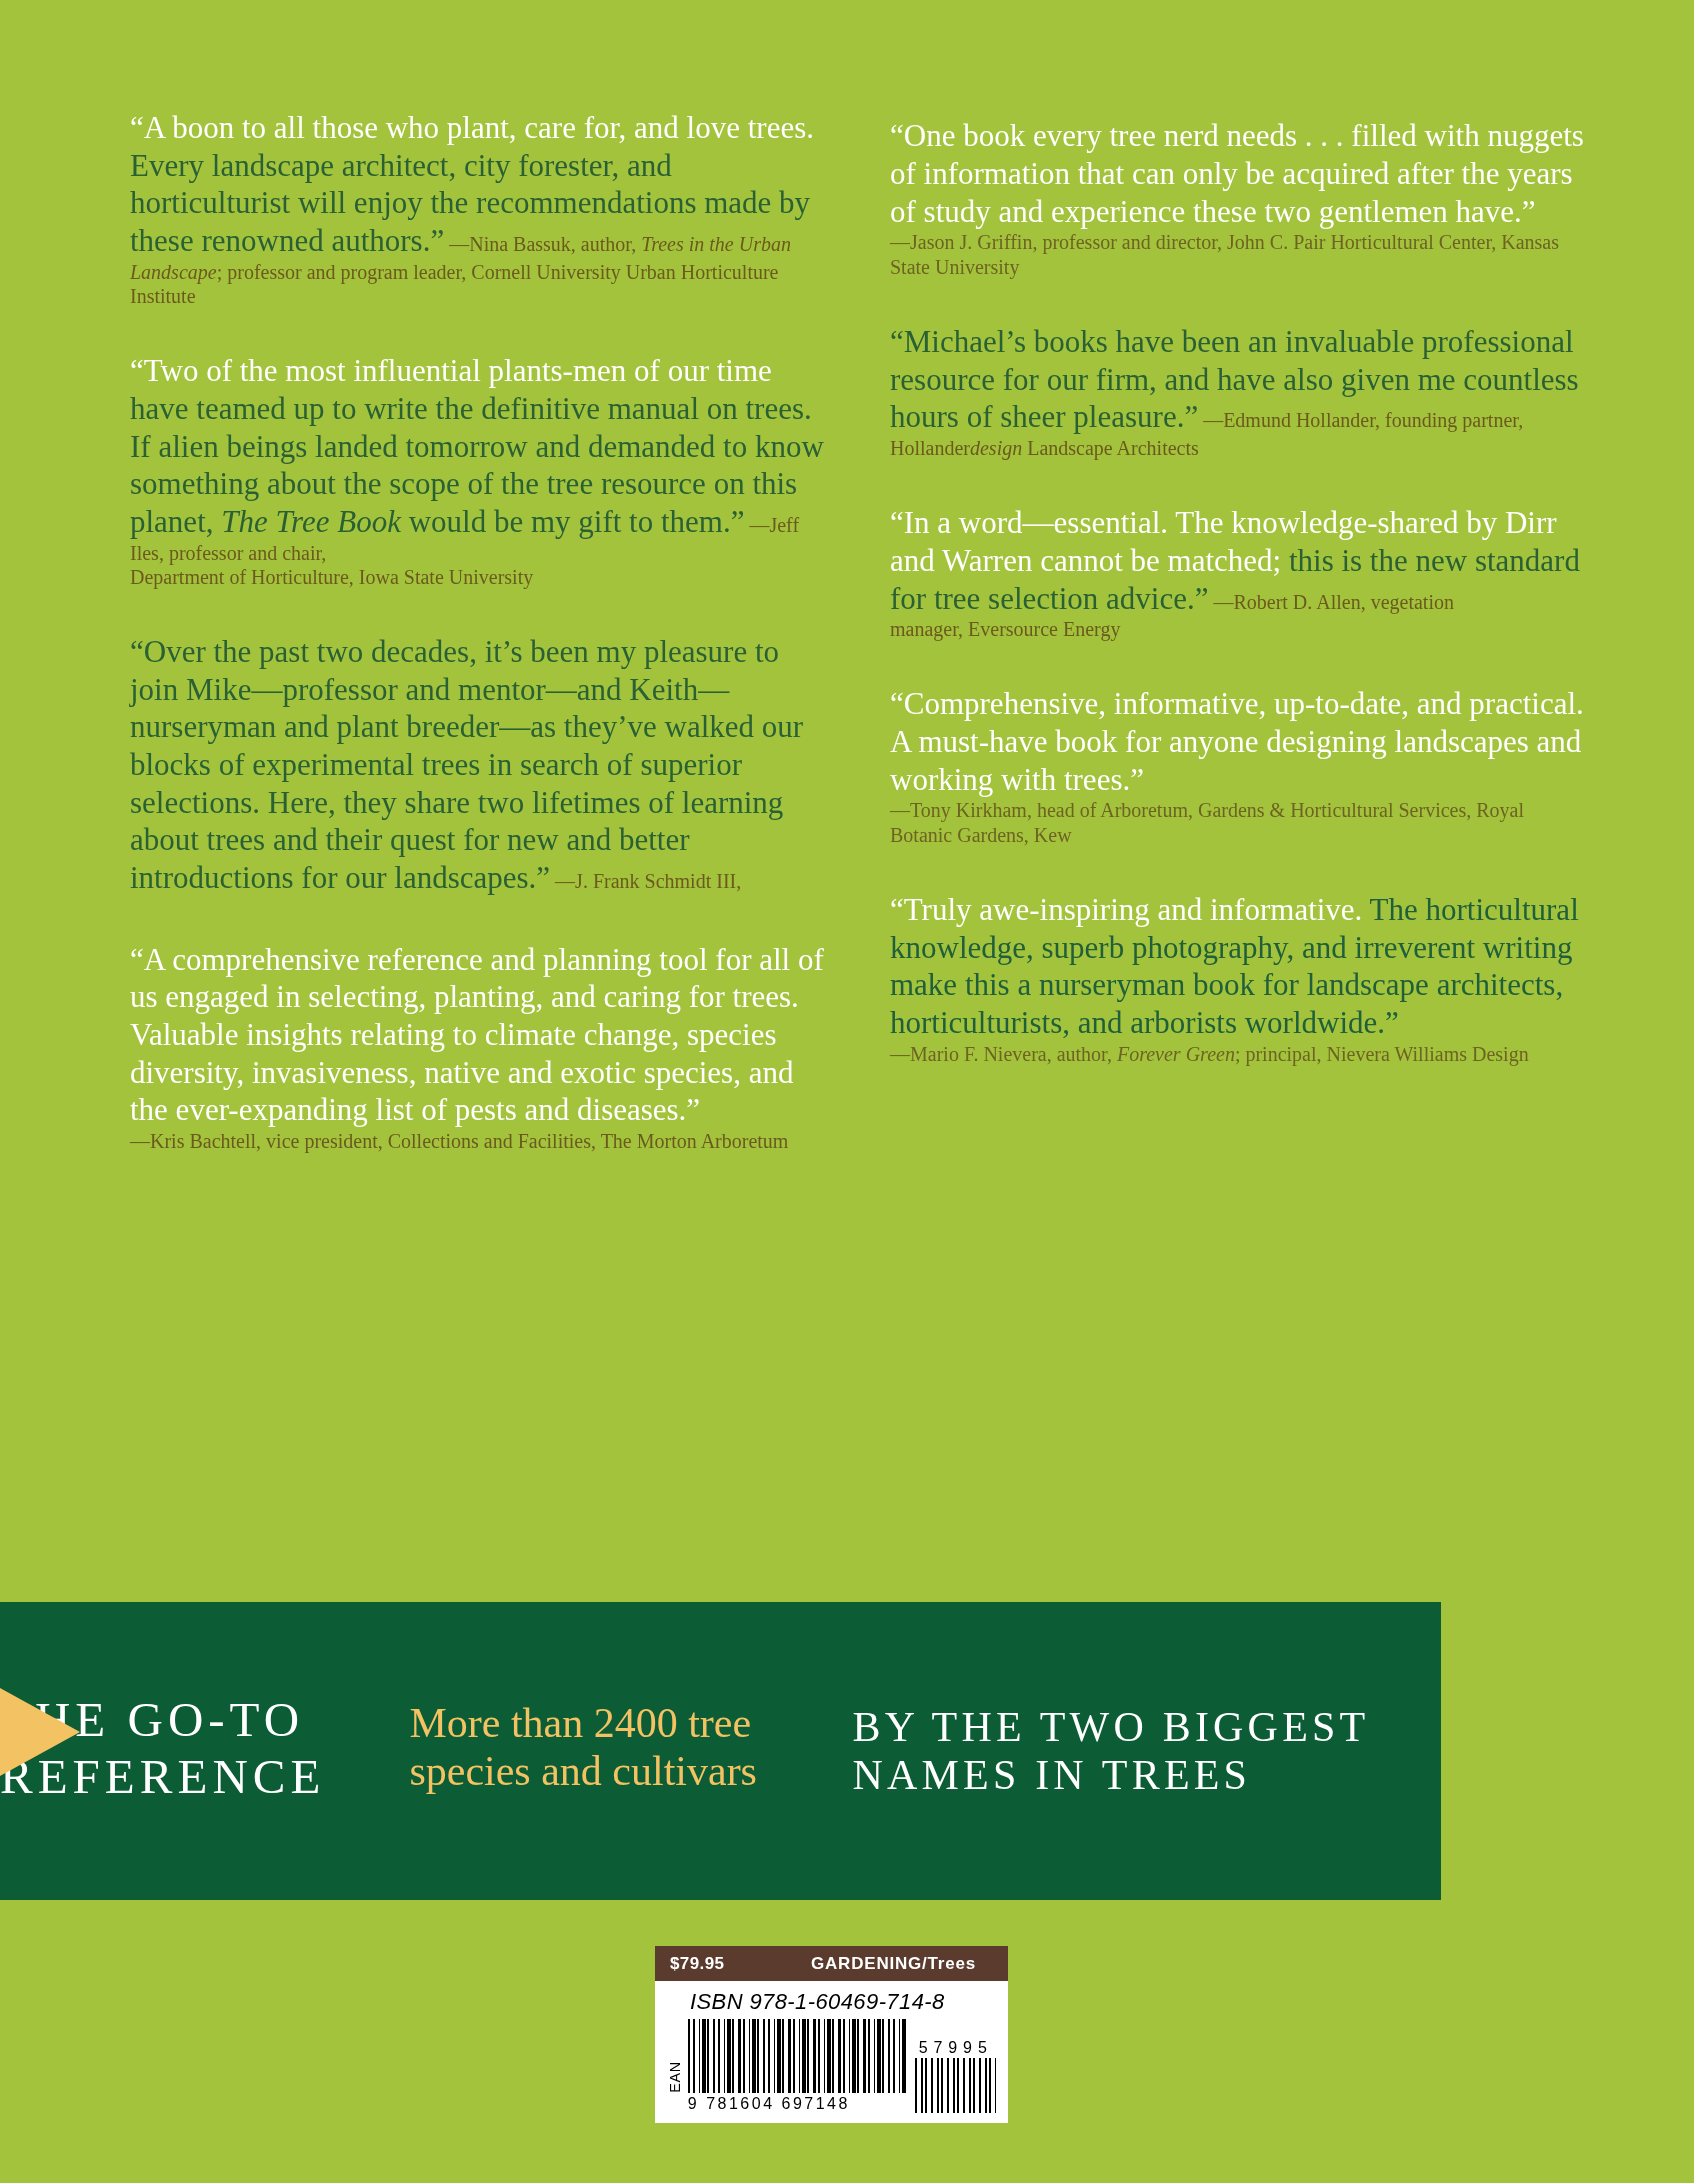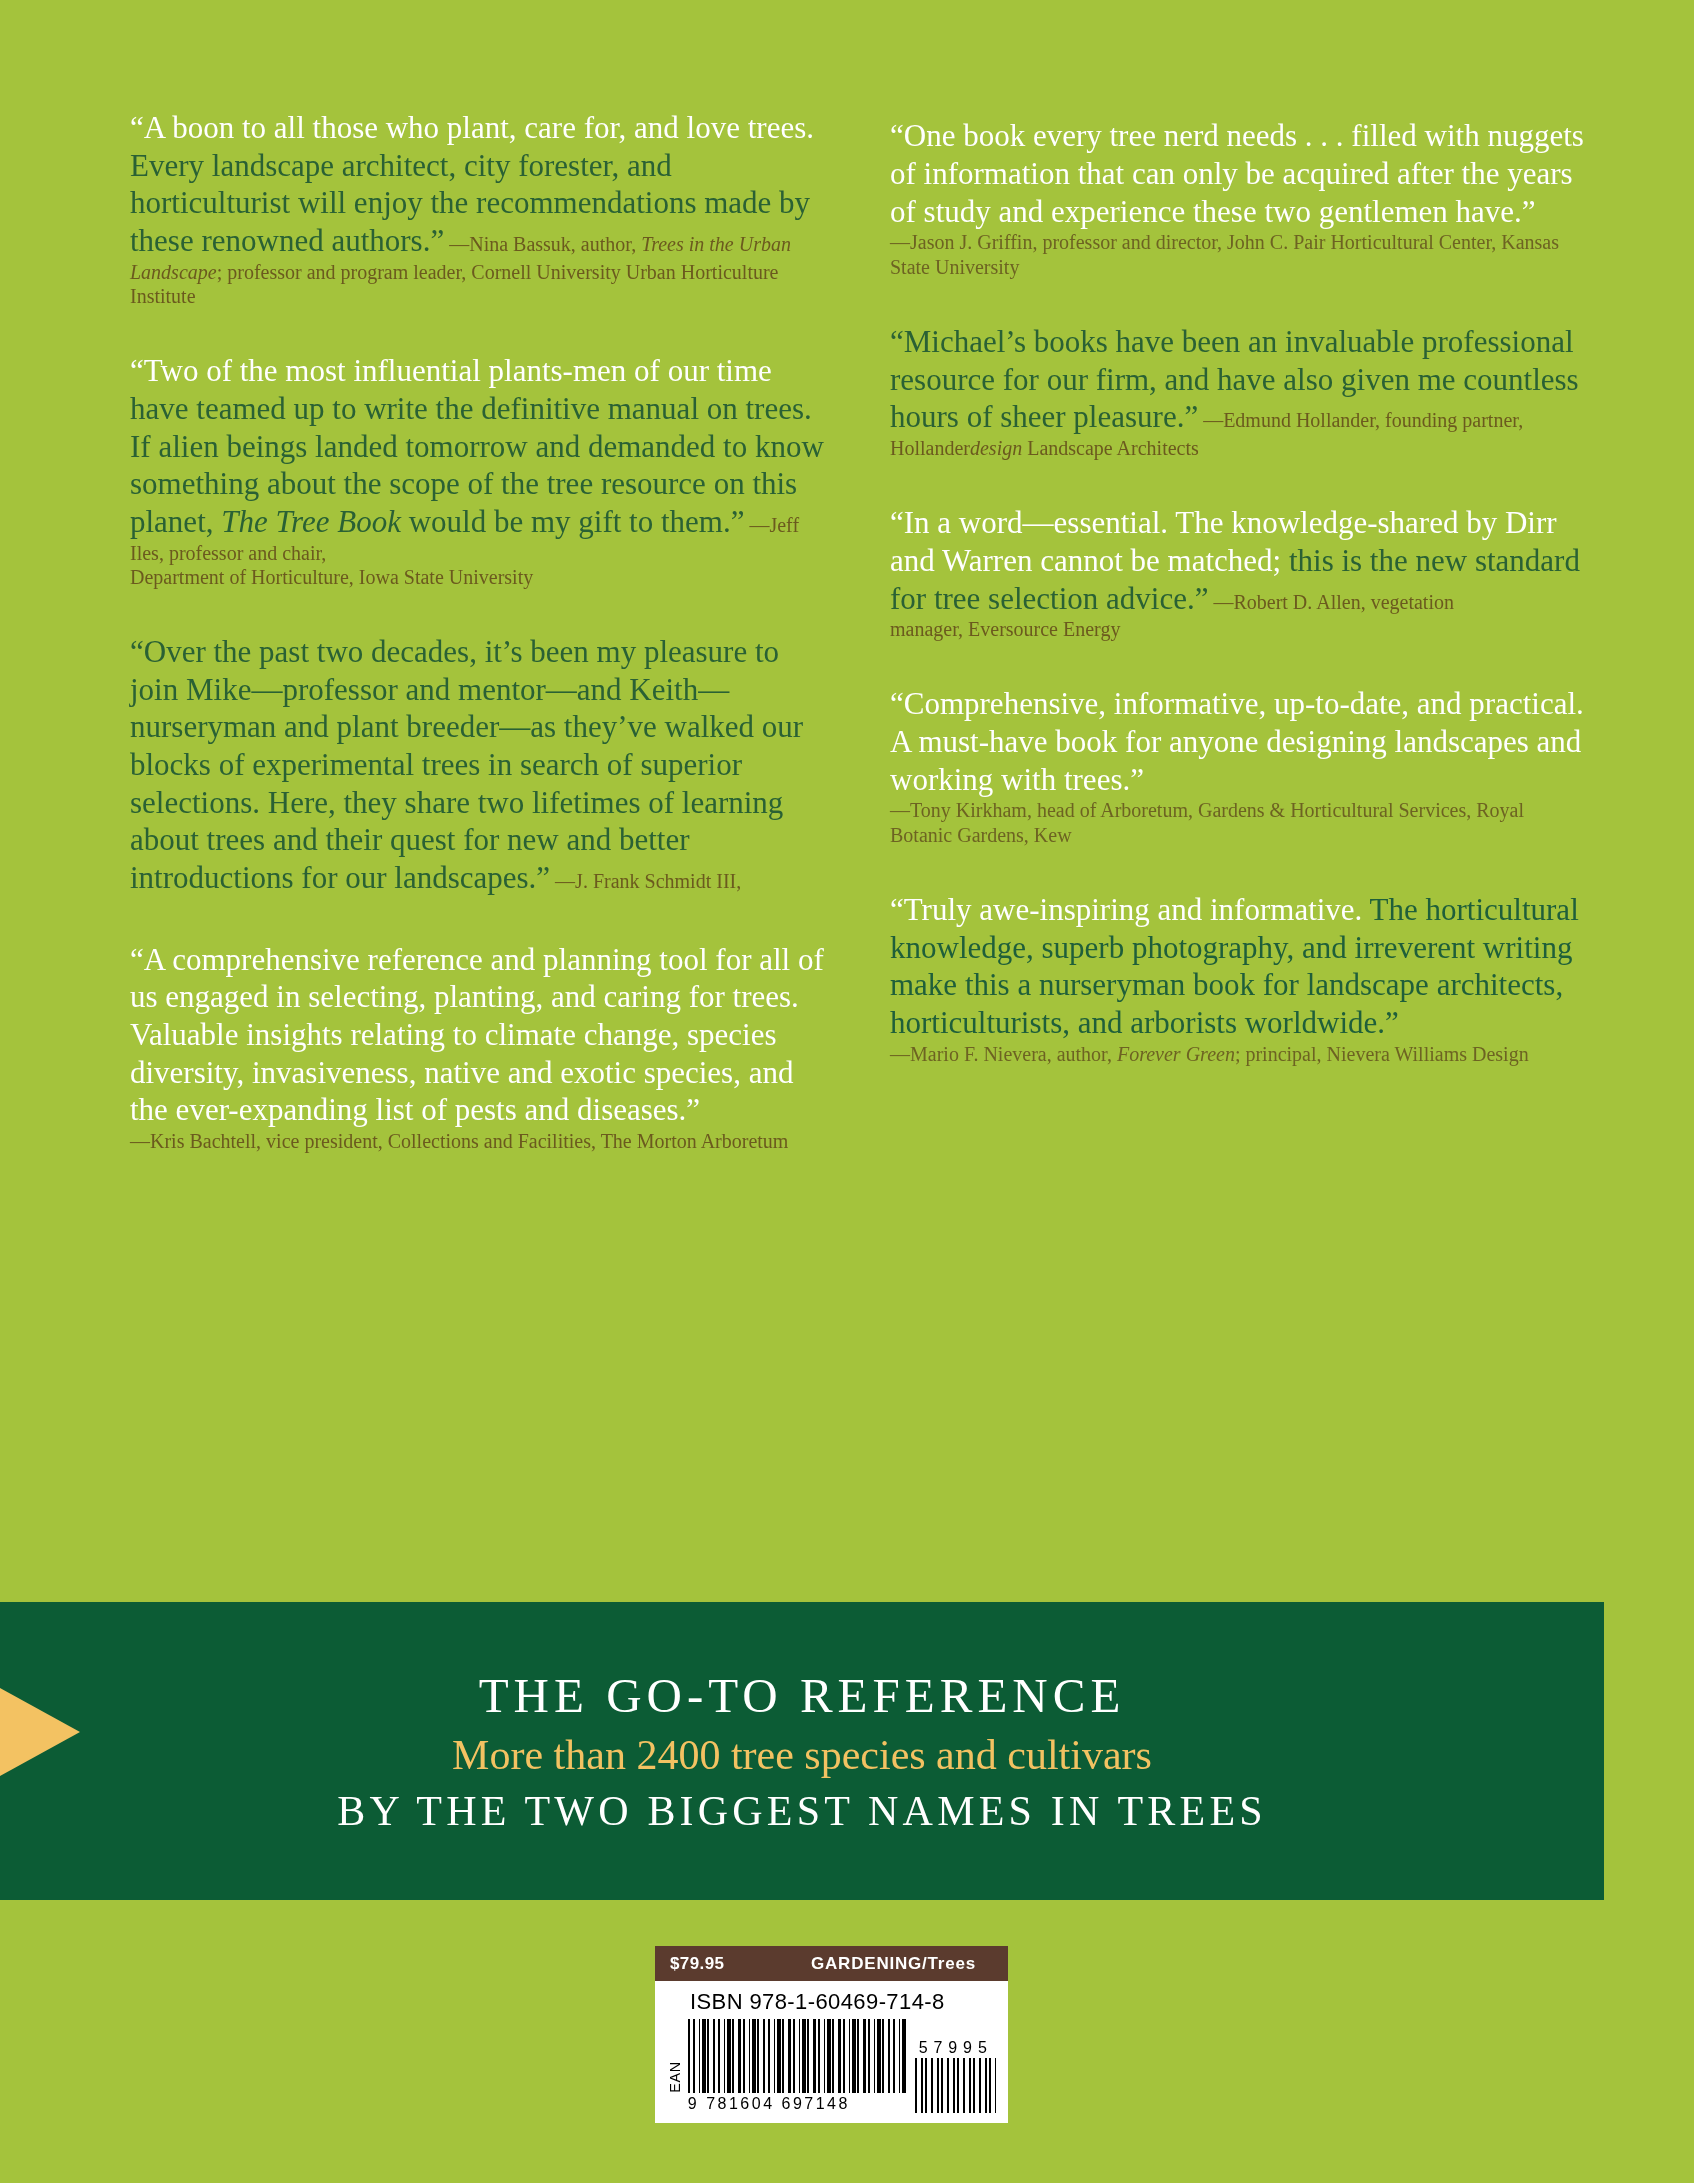--- a/index.html
+++ b/index.html
@@ -78,27 +78,27 @@
   .quote .inline-attrib {
     font-size: 20px;
     color: #6b5a1e;
   }
 
   
   .banner {
     position: absolute;
     left: 0;
     top: 1602px;
-    width: 1604px;
+    width: 1441px;
     height: 298px;
     background: #0c5c35;
     display: flex;
     align-items: center;
     justify-content: center;
-    flex-direction: column;
+    flex-direction: row;
   }
   .banner-line1 {
     font-family: "Liberation Serif", serif;
     font-size: 49px;
     letter-spacing: 5px;
     color: #ffffff;
     text-transform: uppercase;
     margin-bottom: 6.7px;
   }
   .banner-line2 {
@@ -149,20 +149,21 @@
   }
   .price-bar .cat {
     letter-spacing: 0.8px;
   }
   .isbn-row {
     font-family: "Liberation Sans", sans-serif;
     font-size: 22px;
     color: #000;
     padding: 8.4px 0 3.4px 35px;
     letter-spacing: 0.4px;
+    font-style: italic;
   }
   .bars-area {
     position: relative;
     padding: 0 11.8px 10px 11.8px;
     display: flex;
     align-items: flex-end;
   }
   .ean-label {
     font-family: "Liberation Sans", sans-serif;
     font-size: 14.3px;

